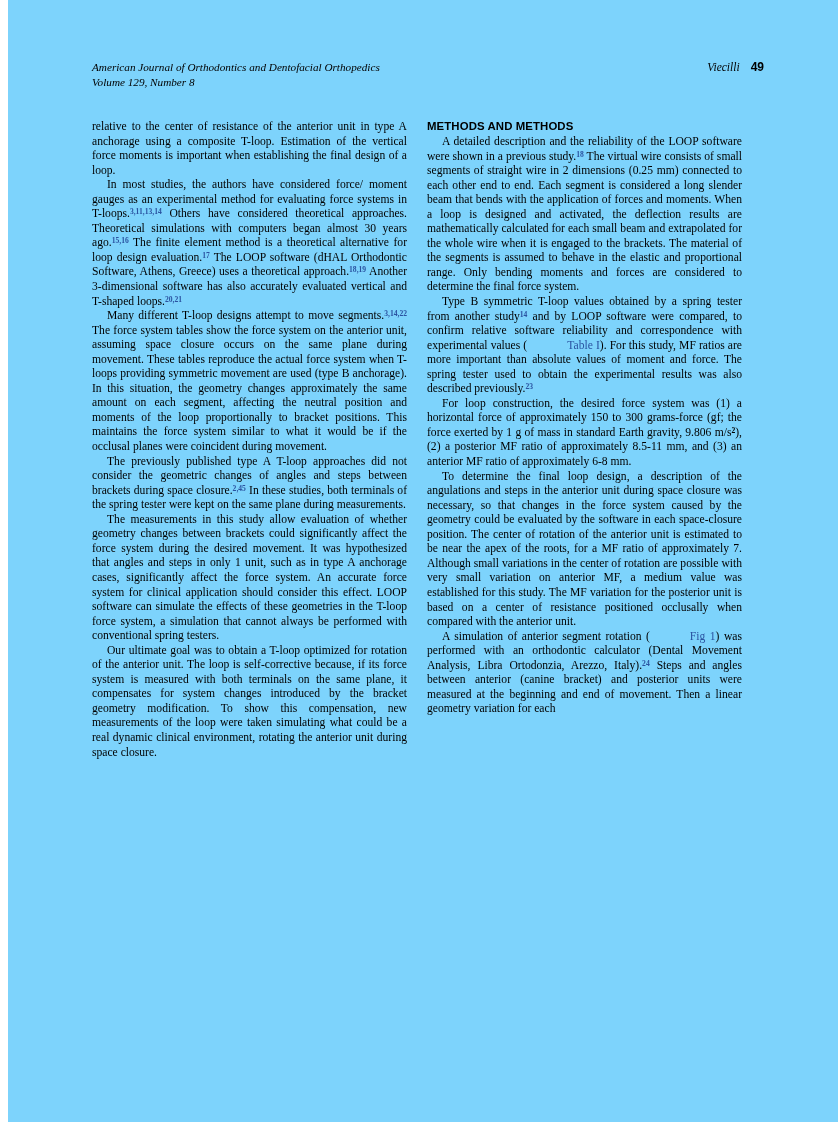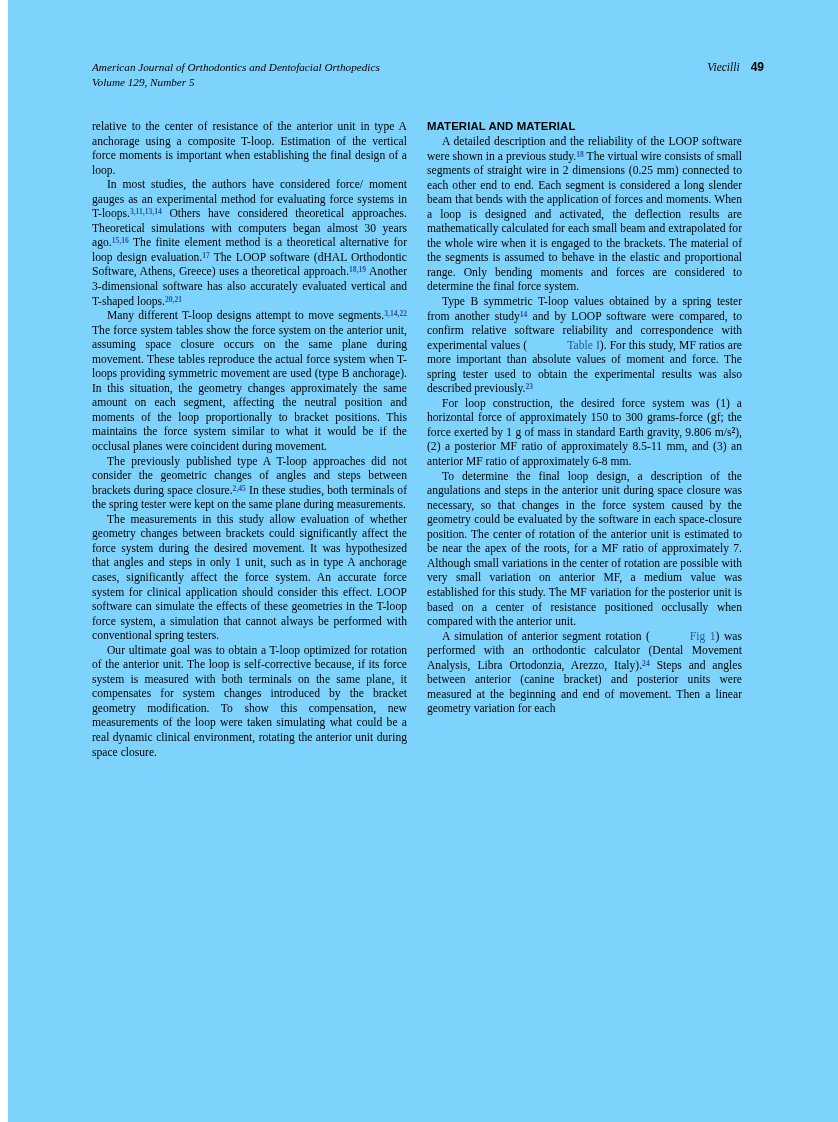--- a/index.html
+++ b/index.html
@@ -100,40 +100,40 @@
   }
 </style>
 </head>
 <body>
 
 <div class="page">
 
   <div class="header">
     <div class="header-left">
       <div>American Journal of Orthodontics and Dentofacial Orthopedics</div>
-      <div>Volume 129, Number 5</div>
+      <div>Volume 129, Number 8</div>
     </div>
     <div class="header-right">
       <span class="journal-name">Viecilli</span><span class="page-num">49</span>
     </div>
   </div>
 
   <div class="columns">
     <div class="col">
       <div id="left-col-content">
           <p>relative to the center of resistance of the anterior unit in type A anchorage using a composite T-loop. Estimation of the vertical force moments is important when establishing the final design of a loop.</p>
           <p class="indent">In most studies, the authors have considered force/ moment gauges as an experimental method for evaluating force systems in T-loops.<sup class="sup-link">3,11,13,14</sup> Others have considered theoretical approaches. Theoretical simulations with computers began almost 30 years ago.<sup class="sup-link">15,16</sup> The finite element method is a theoretical alternative for loop design evaluation.<sup class="sup-link">17</sup> The LOOP software (dHAL Orthodontic Software, Athens, Greece) uses a theoretical approach.<sup class="sup-link">18,19</sup> Another 3-dimensional software has also accurately evaluated vertical and T-shaped loops.<sup class="sup-link">20,21</sup></p>
           <p class="indent">Many different T-loop designs attempt to move segments.<sup class="sup-link">3,14,22</sup> The force system tables show the force system on the anterior unit, assuming space closure occurs on the same plane during movement. These tables reproduce the actual force system when T-loops providing symmetric movement are used (type B anchorage). In this situation, the geometry changes approximately the same amount on each segment, affecting the neutral position and moments of the loop proportionally to bracket positions. This maintains the force system similar to what it would be if the occlusal planes were coincident during movement.</p>
           <p class="indent">The previously published type A T-loop approaches did not consider the geometric changes of angles and steps between brackets during space closure.<sup class="sup-link">2,45</sup> In these studies, both terminals of the spring tester were kept on the same plane during measurements.</p>
           <p class="indent">The measurements in this study allow evaluation of whether geometry changes between brackets could significantly affect the force system during the desired movement. It was hypothesized that angles and steps in only 1 unit, such as in type A anchorage cases, significantly affect the force system. An accurate force system for clinical application should consider this effect. LOOP software can simulate the effects of these geometries in the T-loop force system, a simulation that cannot always be performed with conventional spring testers.</p>
           <p class="indent">Our ultimate goal was to obtain a T-loop optimized for rotation of the anterior unit. The loop is self-corrective because, if its force system is measured with both terminals on the same plane, it compensates for system changes introduced by the bracket geometry modification. To show this compensation, new measurements of the loop were taken simulating what could be a real dynamic clinical environment, rotating the anterior unit during space closure.</p>
         </div>
     </div>
     <div class="col">
-      <h2 class="section">MATERIAL AND MATERIAL</h2>
+      <h2 class="section">METHODS AND METHODS</h2>
       <div id="right-col-content">
           <p class="indent">A detailed description and the reliability of the LOOP software were shown in a previous study.<sup class="sup-link">18</sup> The virtual wire consists of small segments of straight wire in 2 dimensions (0.25 mm) connected to each other end to end. Each segment is considered a long slender beam that bends with the application of forces and moments. When a loop is designed and activated, the deflection results are mathematically calculated for each small beam and extrapolated for the whole wire when it is engaged to the brackets. The material of the segments is assumed to behave in the elastic and proportional range. Only bending moments and forces are considered to determine the final force system.</p>
           <p class="indent">Type B symmetric T-loop values obtained by a spring tester from another study<sup class="sup-link">14</sup> and by LOOP software were compared, to confirm relative software reliability and correspondence with experimental values (<span class="link">Table I</span>). For this study, MF ratios are more important than absolute values of moment and force. The spring tester used to obtain the experimental results was also described previously.<sup class="sup-link">23</sup></p>
           <p class="indent">For loop construction, the desired force system was (1) a horizontal force of approximately 150 to 300 grams-force (gf; the force exerted by 1 g of mass in standard Earth gravity, 9.806 m/s<sup>2</sup>), (2) a posterior MF ratio of approximately 8.5-11 mm, and (3) an anterior MF ratio of approximately 6-8 mm.</p>
           <p class="indent">To determine the final loop design, a description of the angulations and steps in the anterior unit during space closure was necessary, so that changes in the force system caused by the geometry could be evaluated by the software in each space-closure position. The center of rotation of the anterior unit is estimated to be near the apex of the roots, for a MF ratio of approximately 7. Although small variations in the center of rotation are possible with very small variation on anterior MF, a medium value was established for this study. The MF variation for the posterior unit is based on a center of resistance positioned occlusally when compared with the anterior unit.</p>
           <p class="indent">A simulation of anterior segment rotation (<span class="link">Fig 1</span>) was performed with an orthodontic calculator (Dental Movement Analysis, Libra Ortodonzia, Arezzo, Italy).<sup class="sup-link">24</sup> Steps and angles between anterior (canine bracket) and posterior units were measured at the beginning and end of movement. Then a linear geometry variation for each</p>
         </div>
     </div>
   </div>
 

